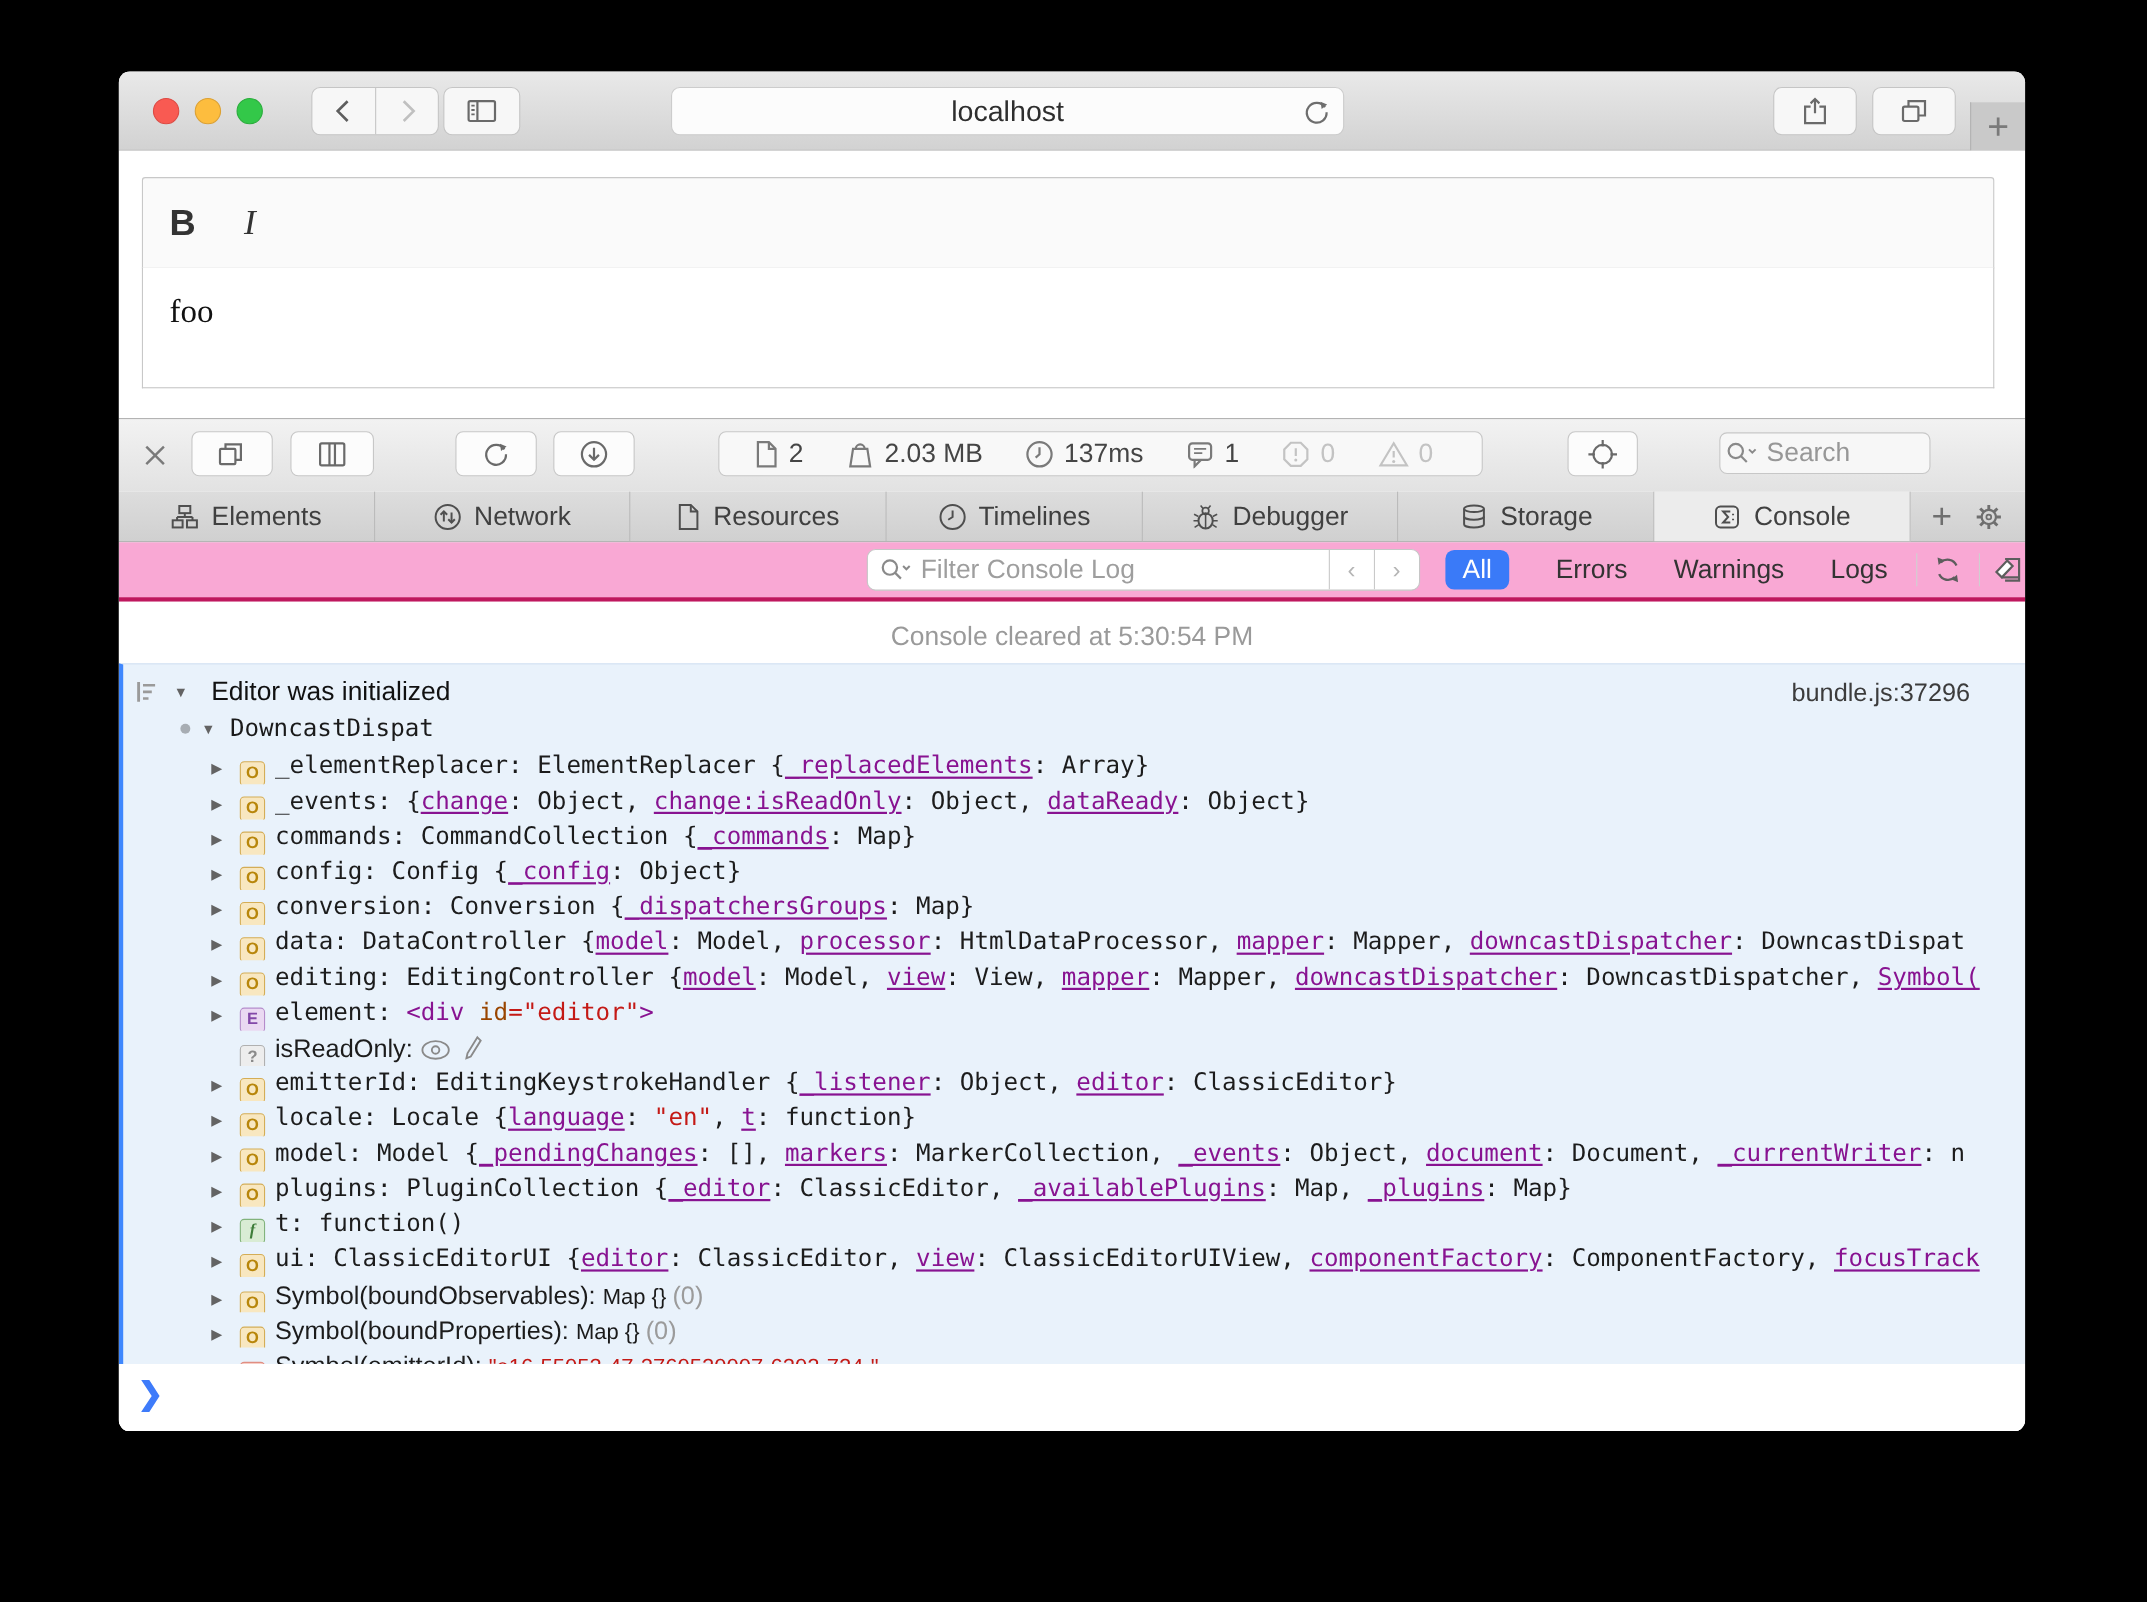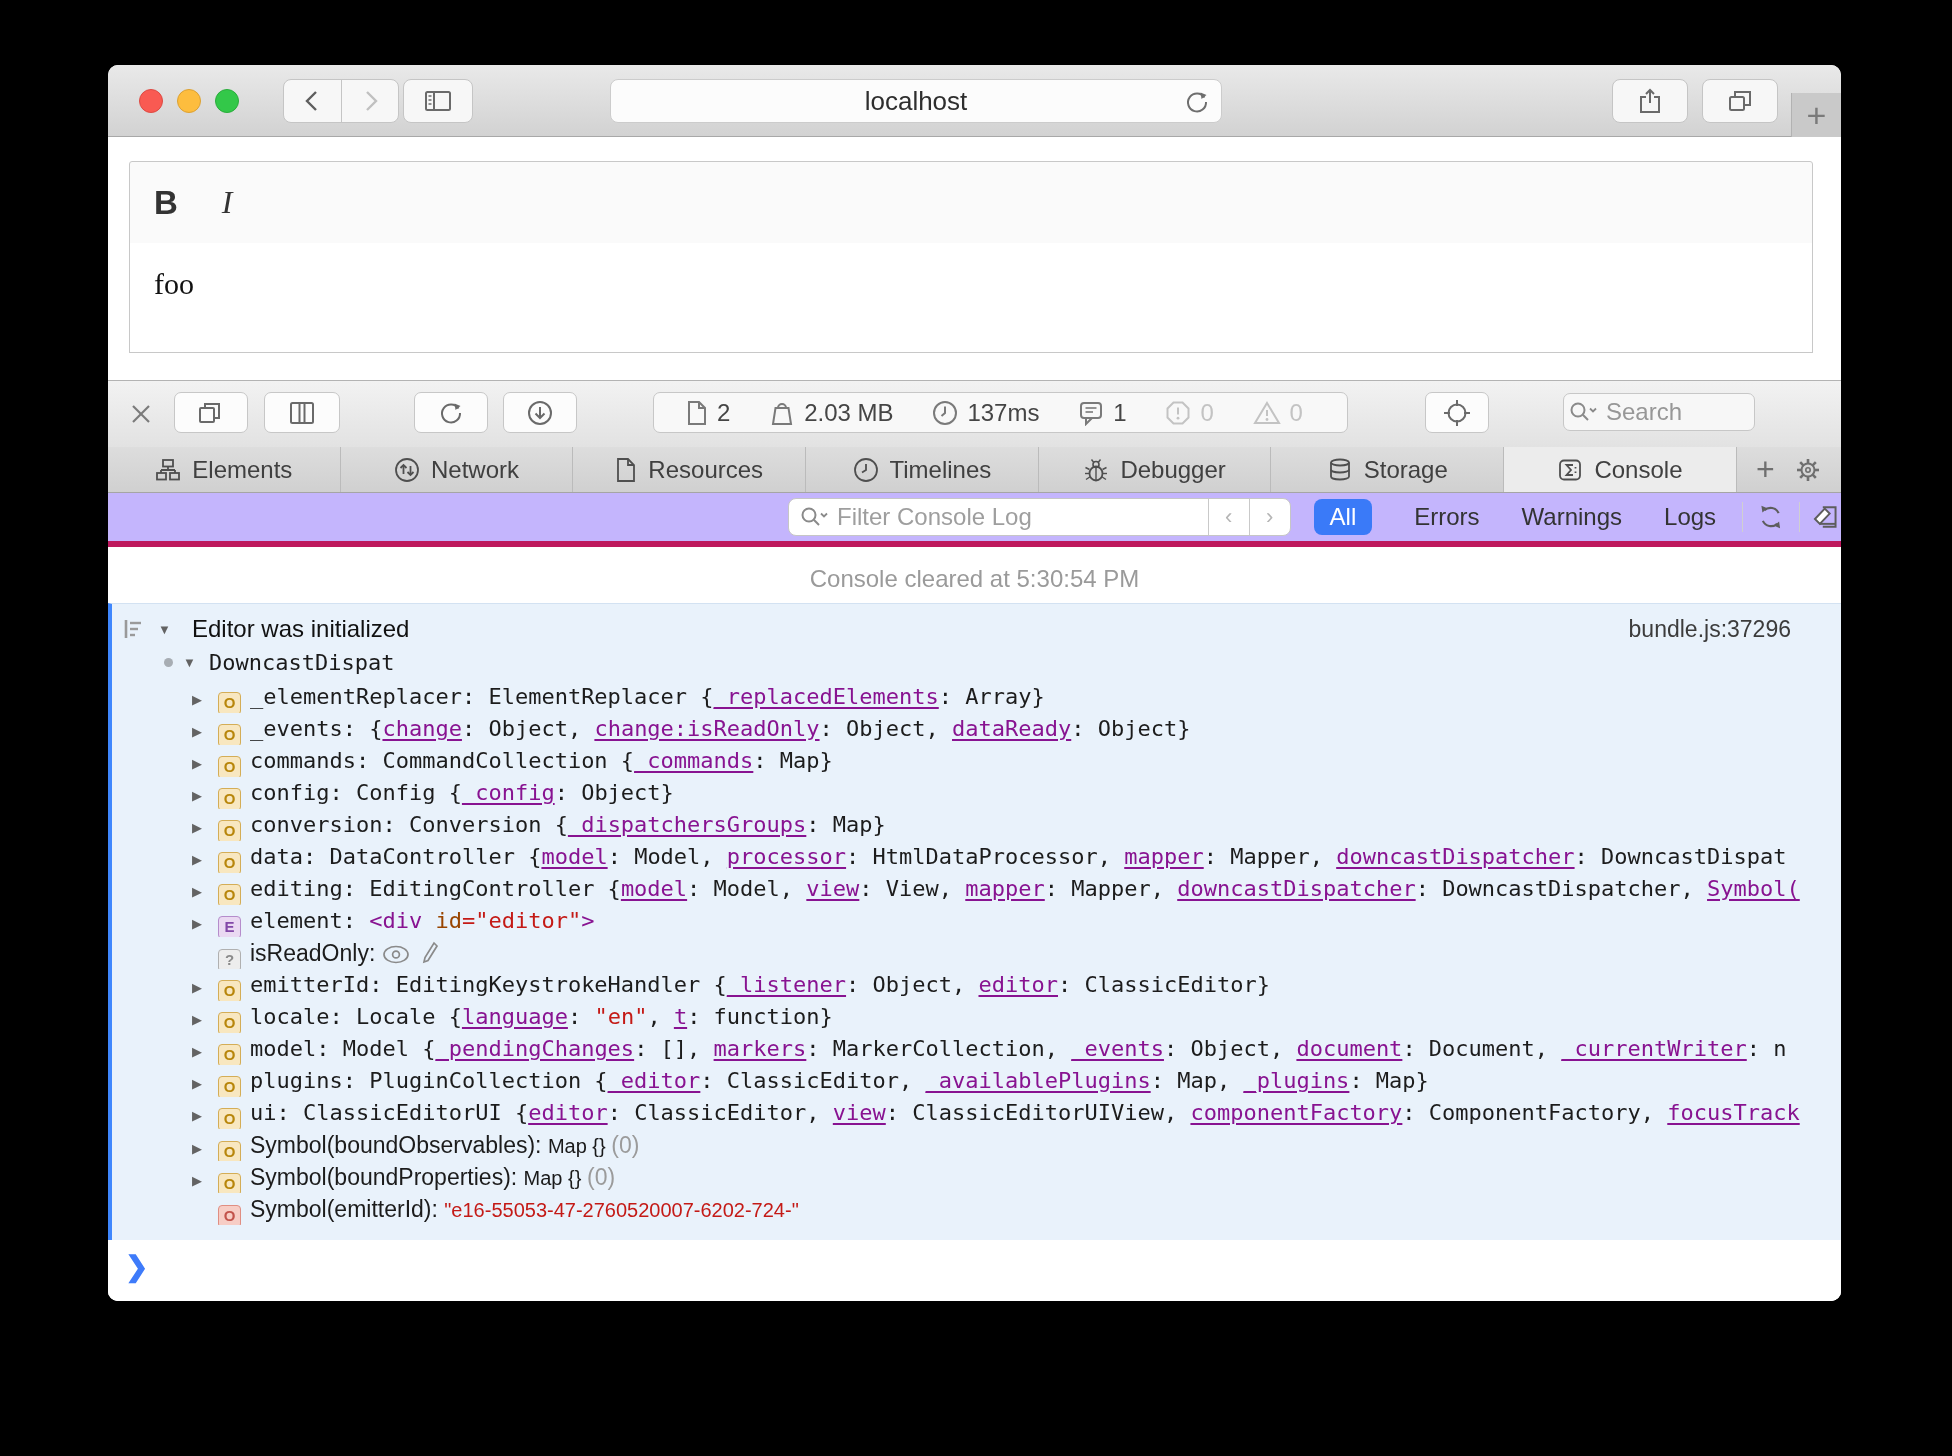--- a/index.html
+++ b/index.html
@@ -66,22 +66,22 @@
   
   .tabbar { position:absolute; top:382px; left:0; right:0; height:46px; display:flex;
             background:linear-gradient(#dddddd,#d0d0d0); border-bottom:1px solid #a5a5a5; }
   .tab { width:232.7px; display:flex; align-items:center; justify-content:center;
          gap:11px; border-right:1px solid #bbbbbb; font-size:24px; color:#404040; }
   .tab.selected { background:#ececec; }
   .tab-extra { flex:1; display:flex; align-items:center; justify-content:space-evenly; }
   .tab-plus { font-size:32px; color:#6f6f6f; }
 
   
-  .filterbar { position:absolute; top:428px; left:0; right:0; height:54px; background:#c4b5fd;
-               border-bottom:6px solid #be185d; display:flex; align-items:center; }
+  .filterbar { position:absolute; top:428px; left:0; right:0; height:54px; background:#f9a8d4;
+               border-bottom:4px solid #be185d; display:flex; align-items:center; }
   .ffield { margin-left:680px; width:512px; height:38px; border:1px solid #c6c6c6;
             border-radius:8px; display:flex; align-items:center; overflow:hidden; background:#fff; }
   .ffield .ph { flex:1; font-size:24px; color:#9e9e9e; padding-left:8px; }
   .fnav { width:41px; height:100%; border-left:1px solid #c9c9c9; display:flex;
           align-items:center; justify-content:center; color:#b5b5b5; font-size:22px; }
   .pill { margin-left:23px; height:36px; padding:0 16px; background:#3a7af8; color:#fff;
           border-radius:8px; display:flex; align-items:center; font-size:24px; }
   .scope { margin-left:42px; font-size:24px; color:#333; }
   .vdiv { margin-left:26px; width:1px; height:30px; background:#d0d0d0; }
 
@@ -443,20 +443,21 @@
           <div class="prow sans"><span class="tri"></span><span class="badge b-Q">?</span><span class="tk-k">isReadOnly: </span><span class="rwicons"><svg width="28" height="19" viewBox="0 0 28 19">
                 <ellipse cx="14" cy="9.5" rx="12" ry="8" fill="none" stroke="#8a8a8a" stroke-width="1.7"></ellipse>
                 <circle cx="14" cy="9.5" r="3.4" fill="none" stroke="#8a8a8a" stroke-width="1.7"></circle>
               </svg> <svg width="17" height="23" viewBox="0 0 17 23">
                 <path d="M12,2 L15,5 L6,19.5 L2,21 L3,16.5 Z" fill="none" stroke="#8a8a8a" stroke-width="1.7"></path>
               </svg></span></div>
           <div class="prow"><span class="tri">▶</span><span class="badge b-O">O</span><span class="tk-k">emitterId: EditingKeystrokeHandler {</span><span class="tk-p">_listener</span><span class="tk-k">: Object, </span><span class="tk-p">editor</span><span class="tk-k">: ClassicEditor}</span></div>
           <div class="prow"><span class="tri">▶</span><span class="badge b-O">O</span><span class="tk-k">locale: Locale {</span><span class="tk-p">language</span><span class="tk-k">: </span><span class="tk-r">"en"</span><span class="tk-k">, </span><span class="tk-p">t</span><span class="tk-k">: function}</span></div>
           <div class="prow"><span class="tri">▶</span><span class="badge b-O">O</span><span class="tk-k">model: Model {</span><span class="tk-p">_pendingChanges</span><span class="tk-k">: [], </span><span class="tk-p">markers</span><span class="tk-k">: MarkerCollection, </span><span class="tk-p">_events</span><span class="tk-k">: Object, </span><span class="tk-p">document</span><span class="tk-k">: Document, </span><span class="tk-p">_currentWriter</span><span class="tk-k">: n</span></div>
           <div class="prow"><span class="tri">▶</span><span class="badge b-O">O</span><span class="tk-k">plugins: PluginCollection {</span><span class="tk-p">_editor</span><span class="tk-k">: ClassicEditor, </span><span class="tk-p">_availablePlugins</span><span class="tk-k">: Map, </span><span class="tk-p">_plugins</span><span class="tk-k">: Map}</span></div>
+          <div class="prow"><span class="tri">▶</span><span class="badge b-F">f</span><span class="tk-k">t: function()</span></div>
           <div class="prow"><span class="tri">▶</span><span class="badge b-O">O</span><span class="tk-k">ui: ClassicEditorUI {</span><span class="tk-p">editor</span><span class="tk-k">: ClassicEditor, </span><span class="tk-p">view</span><span class="tk-k">: ClassicEditorUIView, </span><span class="tk-p">componentFactory</span><span class="tk-k">: ComponentFactory, </span><span class="tk-p">focusTrack</span></div>
           <div class="prow sans"><span class="tri">▶</span><span class="badge b-O">O</span><span class="tk-k">Symbol(boundObservables): </span><span class="tk-m">Map {} </span><span class="tk-g">(0)</span></div>
           <div class="prow sans"><span class="tri">▶</span><span class="badge b-O">O</span><span class="tk-k">Symbol(boundProperties): </span><span class="tk-m">Map {} </span><span class="tk-g">(0)</span></div>
           <div class="prow sans"><span class="tri"></span><span class="badge b-R">O</span><span class="tk-k">Symbol(emitterId): </span><span class="tk-m tk-r">"e16-55053-47-2760520007-6202-724-"</span></div>
         </div>
     </div>
 
     <div class="prompt-row">
       <span class="prompt">❯</span>
     </div>

